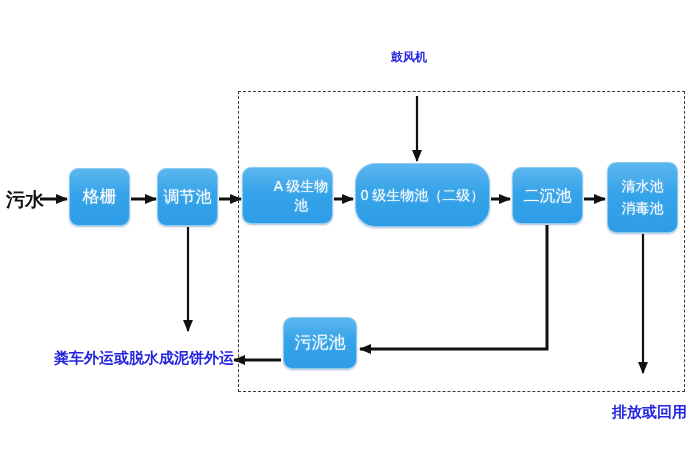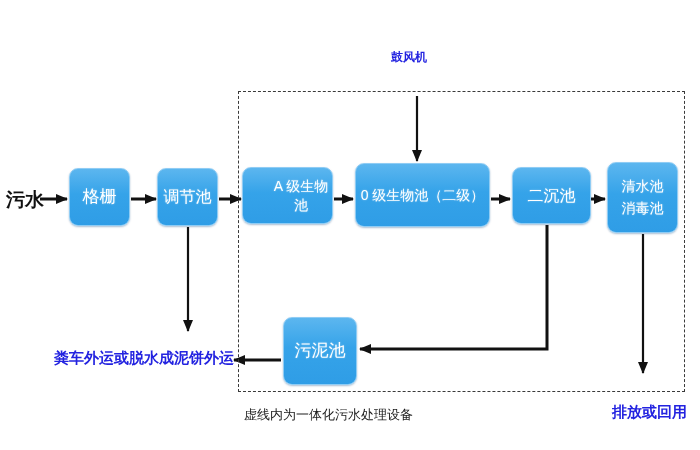--- a/index.html
+++ b/index.html
@@ -17,24 +17,24 @@
     background:linear-gradient(180deg,#5cb6ef 0%,#35a3e9 45%,#2f9de6 100%);
     border:1px solid #8fccf4;border-radius:9px;color:#ffffff;
     display:flex;flex-direction:column;align-items:center;justify-content:center;
     text-align:center;box-shadow:0 1px 2px rgba(10,70,130,.35);
     text-shadow:0 0 2px rgba(255,255,255,.45);
     line-height:1.35;
   }
   .node-grid{left:69px;top:168px;width:61px;height:58px;font-size:17px;}
   .node-regulating{left:157px;top:168px;width:61px;height:58px;font-size:16px;}
   .node-abio{left:242px;top:167px;width:91px;height:57px;font-size:14px;padding-left:27px;}
-  .node-obio{left:355px;top:163px;width:135px;height:64px;font-size:14px;}
-  .node-sed{left:512px;top:167px;width:79px;height:57px;font-size:16px;}
+  .node-obio{left:355px;top:163px;width:135px;height:64px;font-size:14px;border-radius:20px;}
+  .node-sed{left:512px;top:167px;width:71px;height:57px;font-size:16px;}
   .node-clear{left:607px;top:162px;width:71px;height:71px;font-size:14px;line-height:1.55;}
-  .node-sludge{left:283px;top:317px;width:74px;height:68px;font-size:17px;}
+  .node-sludge{left:283px;top:317px;width:74px;height:52px;font-size:17px;}
   .lbl{position:absolute;white-space:nowrap;}
   .lbl-influent{left:6px;top:187px;font-size:19px;font-weight:bold;color:#111111;}
   .lbl-blower{left:391px;top:49px;font-size:12px;font-weight:bold;color:#2323e0;}
   .lbl-sludge-out{left:54px;top:349px;font-size:15px;font-weight:bold;color:#2323e0;}
   .lbl-caption{left:244px;top:406px;font-size:13px;color:#1a1a1a;}
   .lbl-discharge{left:612px;top:403px;font-size:15px;font-weight:bold;color:#2323e0;}
   .flow{stroke:#111111;fill:none;}
   .flow-main{stroke-width:3;}
   .flow-thin{stroke-width:2.2;}
 </style>
@@ -84,16 +84,15 @@
   </div>
   <div class="node node-clear">
     <span>清水池</span>
     <span>消毒池</span>
   </div>
   <div class="node node-sludge">
     <span>污泥池</span>
   </div>
 
   <span class="lbl lbl-sludge-out">粪车外运或脱水成泥饼外运</span>
-  <span class="lbl lbl-caption">虚线内为一体化污水处理设备</span>
   <span class="lbl lbl-discharge">排放或回用</span>
 
 </div>
 
 </body></html>

